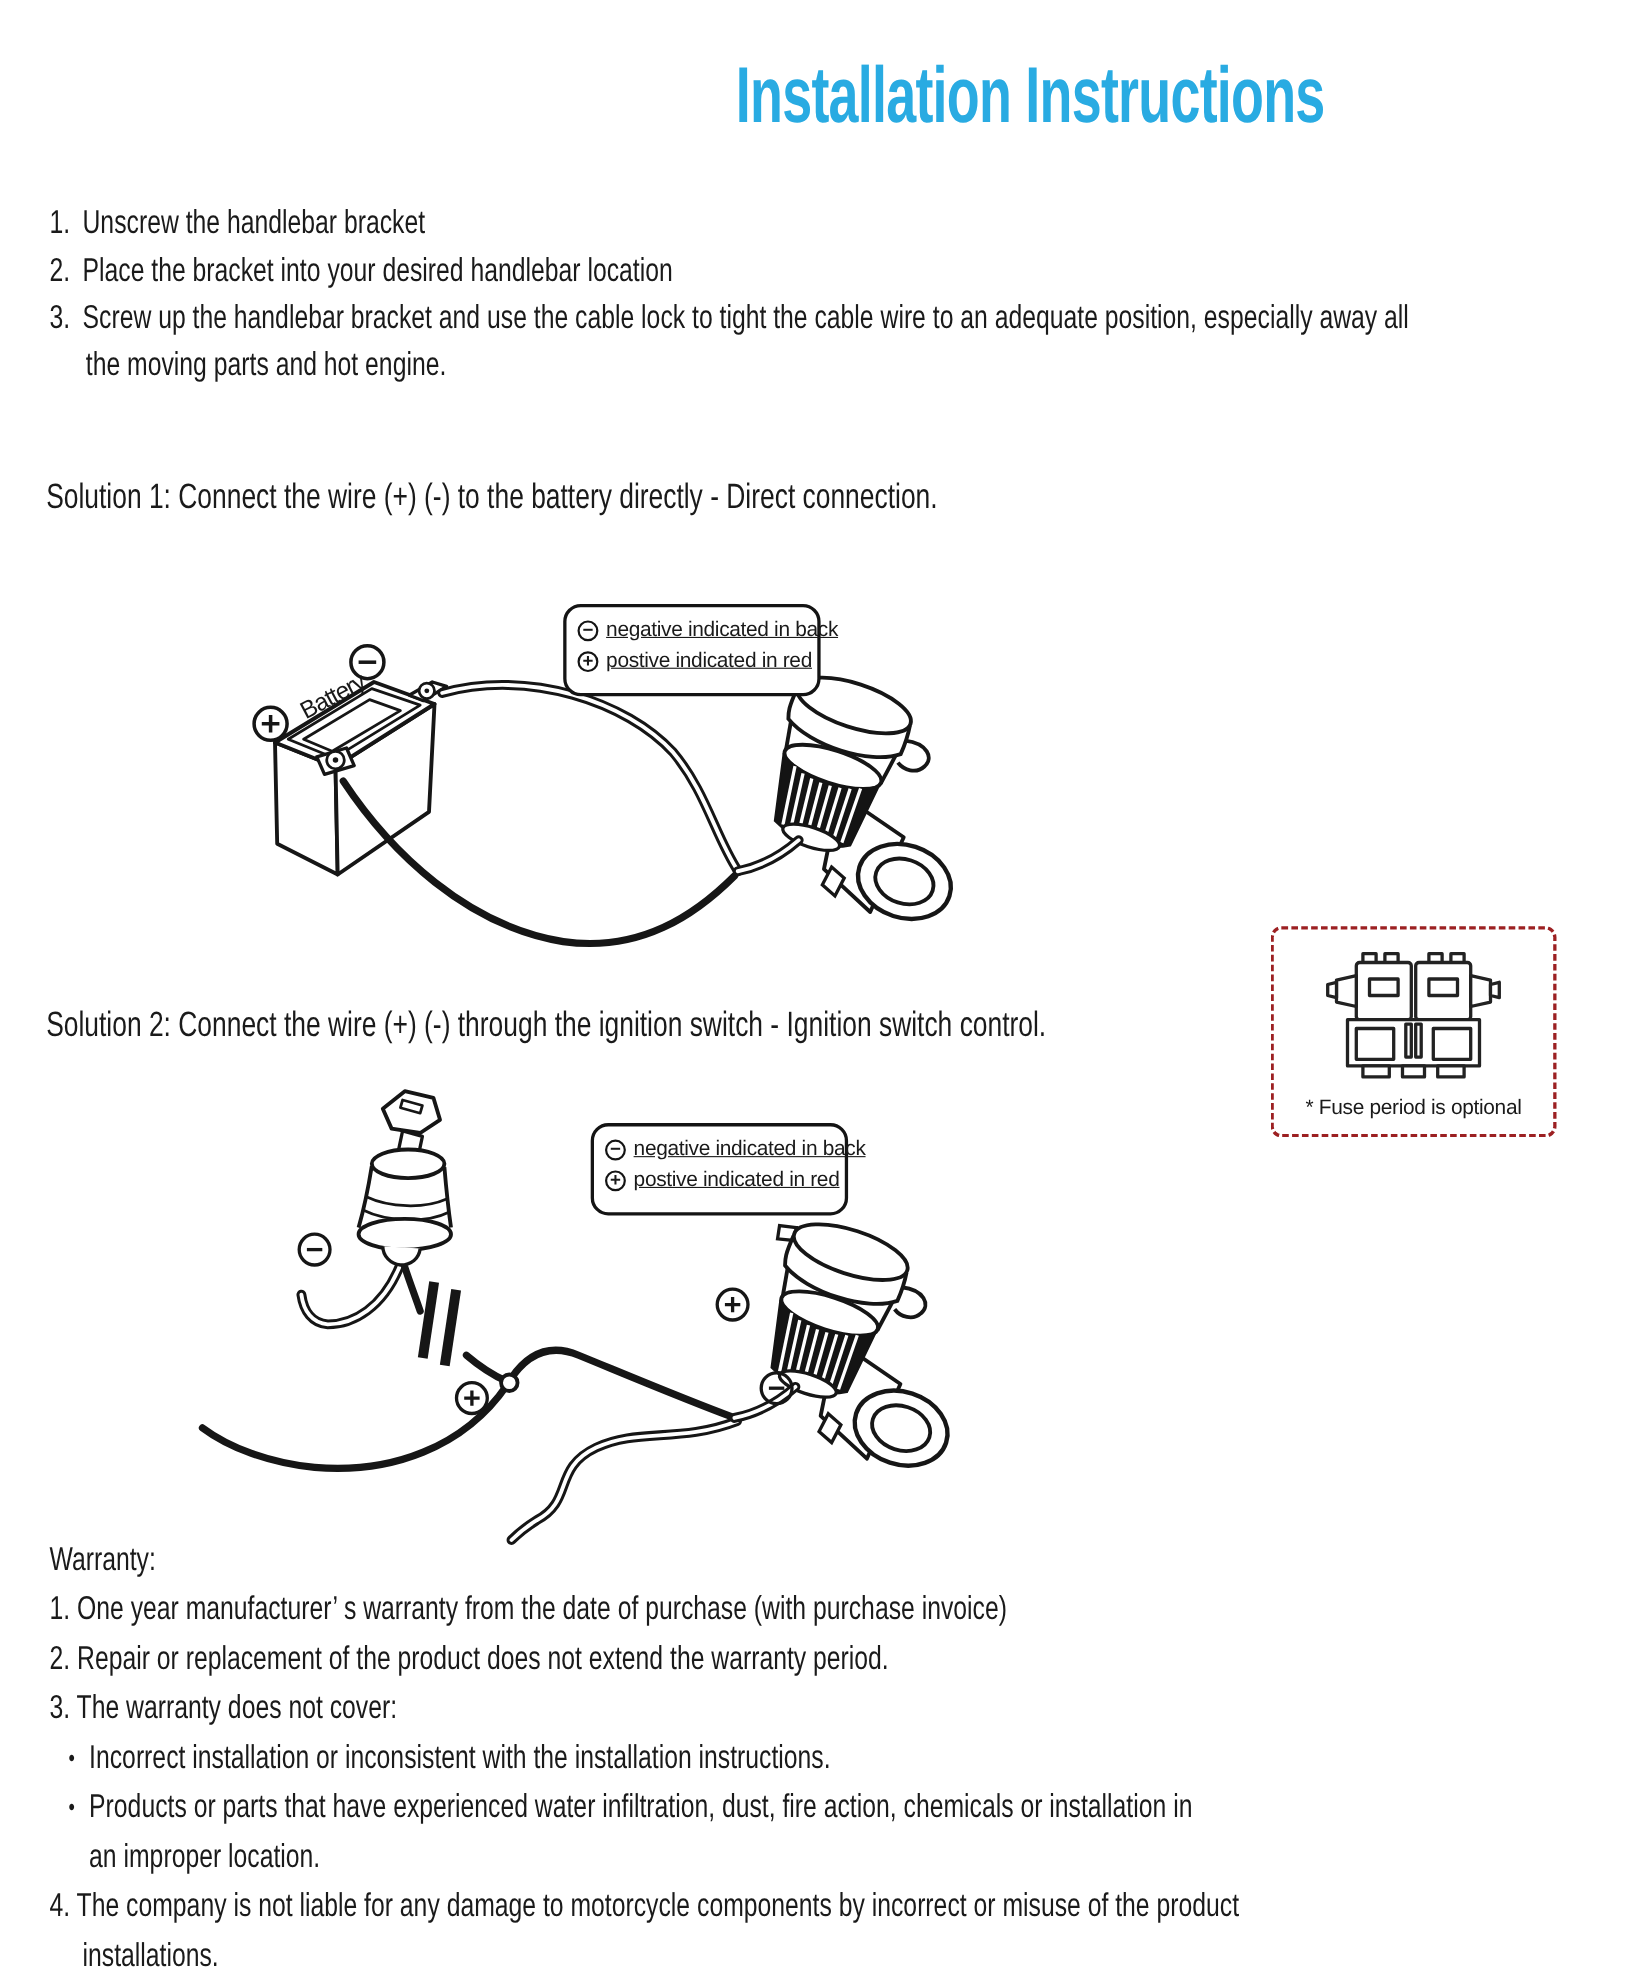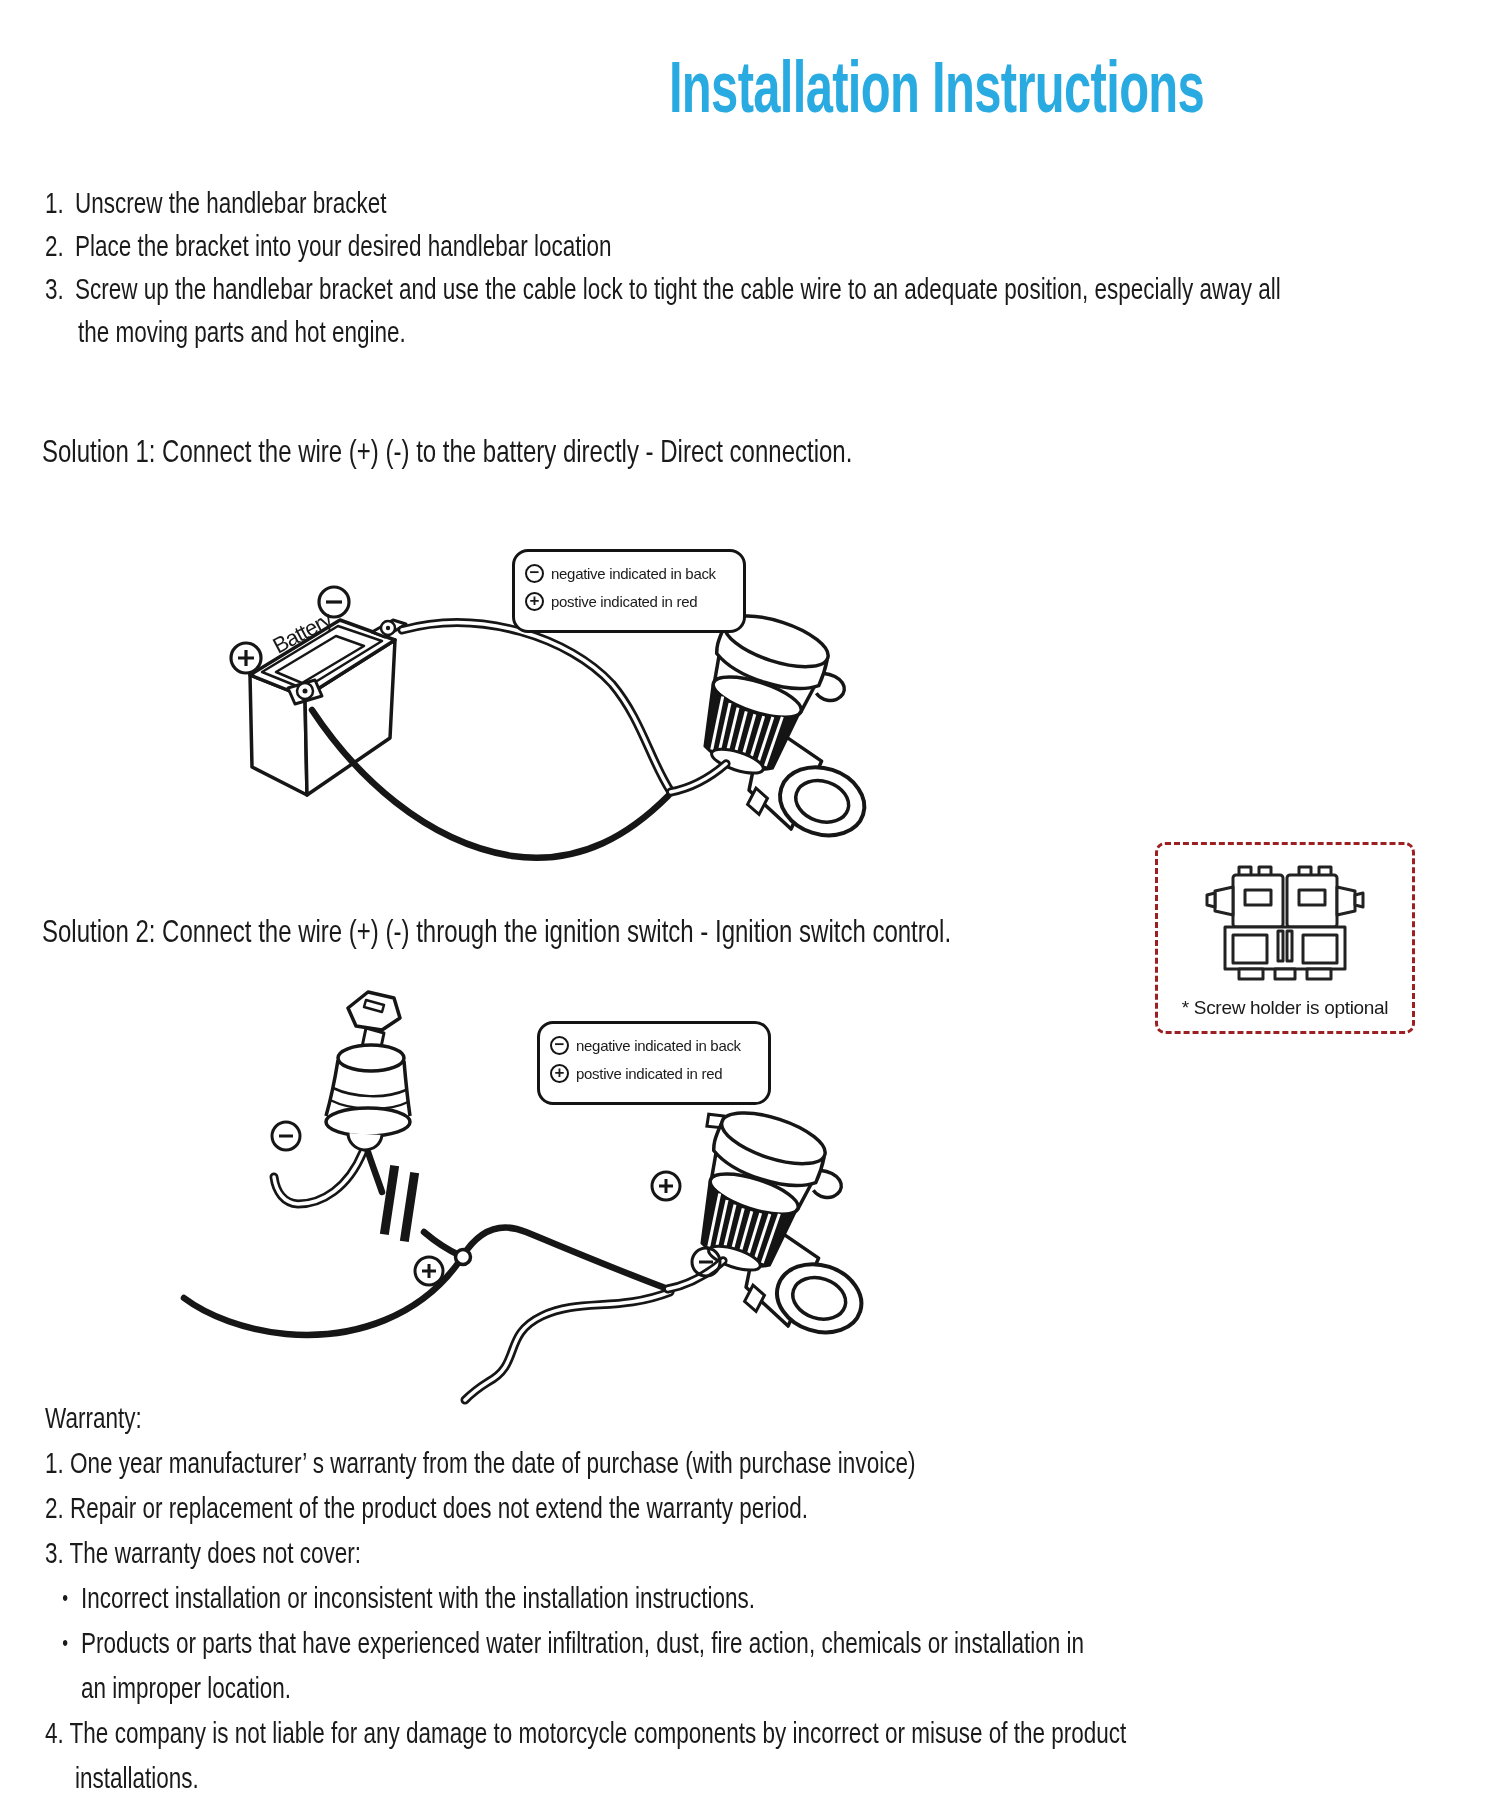--- a/index.html
+++ b/index.html
@@ -27,21 +27,21 @@
   .heading{white-space:nowrap;transform:scaleX(0.75);transform-origin:0 50%;
            font-size:32px;line-height:38px;}
 
   
   .legend{width:208px;height:66px;border:3.5px solid #141414;border-radius:16px;
           background:#fff;padding:7px 10px 5px 10px;box-sizing:content-box;}
   .legend .lrow{display:flex;align-items:center;height:28px;gap:7px;}
   .circ{width:19px;height:19px;border:2.5px solid #141414;border-radius:50%;
         display:flex;align-items:center;justify-content:center;flex-shrink:0;
         font-size:17px;font-weight:bold;line-height:1;padding-bottom:1px;box-sizing:border-box;}
-  .ltext{font-size:15px;letter-spacing:-0.3px;white-space:nowrap;}
+  .ltext{font-size:19px;letter-spacing:-0.3px;white-space:nowrap;text-decoration:underline;}
 
   
   .fusebox{left:1155px;top:842px;width:260px;height:192px;border:3px dashed #9C2022;
            border-radius:10px;box-sizing:border-box;text-align:center;}
   .fusenote{position:absolute;bottom:12px;left:0;width:100%;
             font-size:19px;letter-spacing:-0.3px;}
 
   svg{display:block;}
   svg text{font-family:"Liberation Sans","DejaVu Sans",sans-serif;}
 </style>
@@ -173,21 +173,21 @@
       <rect x="30" y="70" width="120" height="42"></rect>
       <rect x="38" y="78" width="34" height="28"></rect>
       <rect x="108" y="78" width="34" height="28"></rect>
       <rect x="83" y="74" width="5" height="30"></rect>
         <rect x="92" y="74" width="5" height="30"></rect>
       <rect x="44" y="112" width="24" height="10"></rect>
         <rect x="80" y="112" width="20" height="10"></rect>
       <rect x="112" y="112" width="24" height="10"></rect>
     </g>
   </svg>
-  <div class="fusenote">* Screw holder is optional</div>
+  <div class="fusenote">* Fuse period is optional</div>
 </div>
 
 <div class="abs heading" style="left:42px;top:912px;">Solution 2: Connect the wire (+) (-) through the ignition switch  - Ignition switch control.</div>
 
 <svg class="abs" style="left:150px;top:980px;" width="760" height="430" viewBox="0 0 760 430">
 
   <path d="M 311,279 C 272,336 205,360 136,354 C 95,350 58,336 34,318" fill="none" stroke="#161616" stroke-width="6.5" stroke-linecap="round"></path>
 
   <g fill="none" stroke-linecap="round">
     <path d="M 520,312 C 468,332 430,318 392,336 C 352,355 372,384 338,402 C 330,407 322,413 315,420" stroke="#161616" stroke-width="9"></path>

